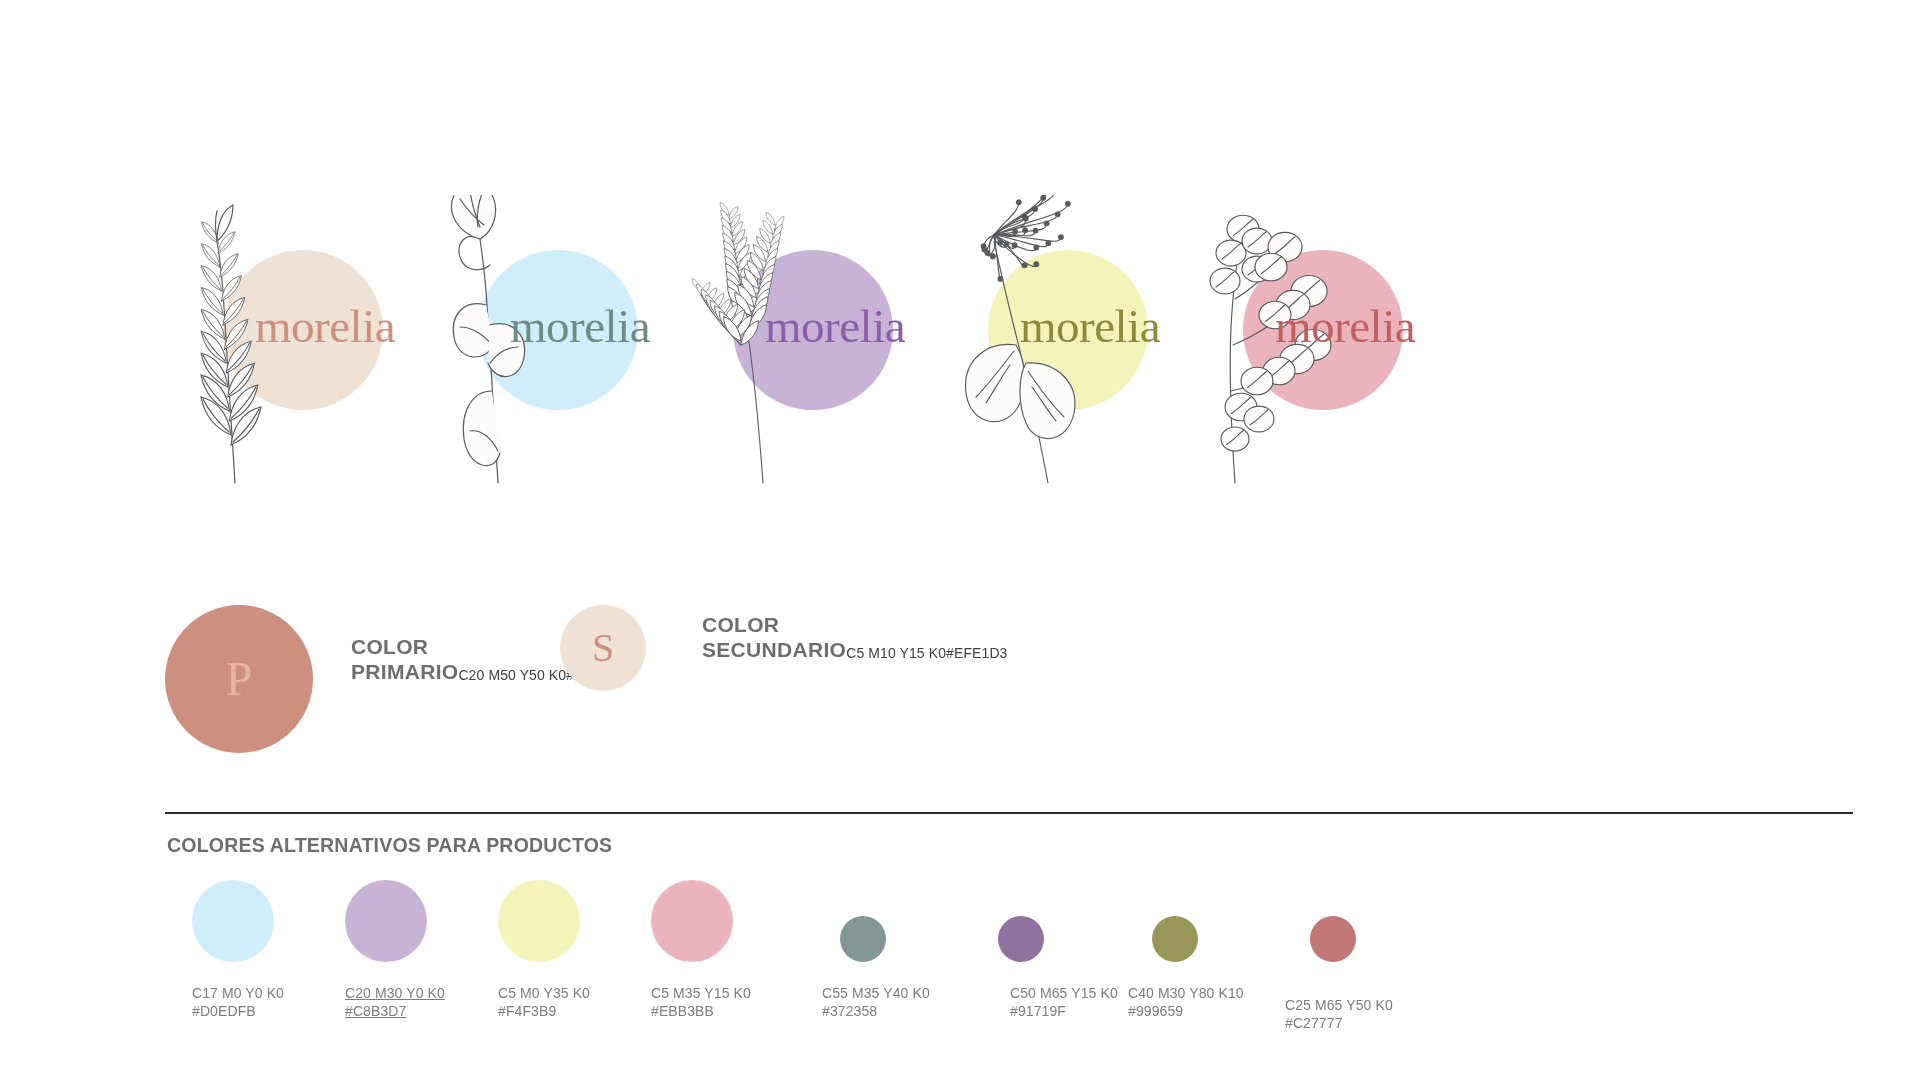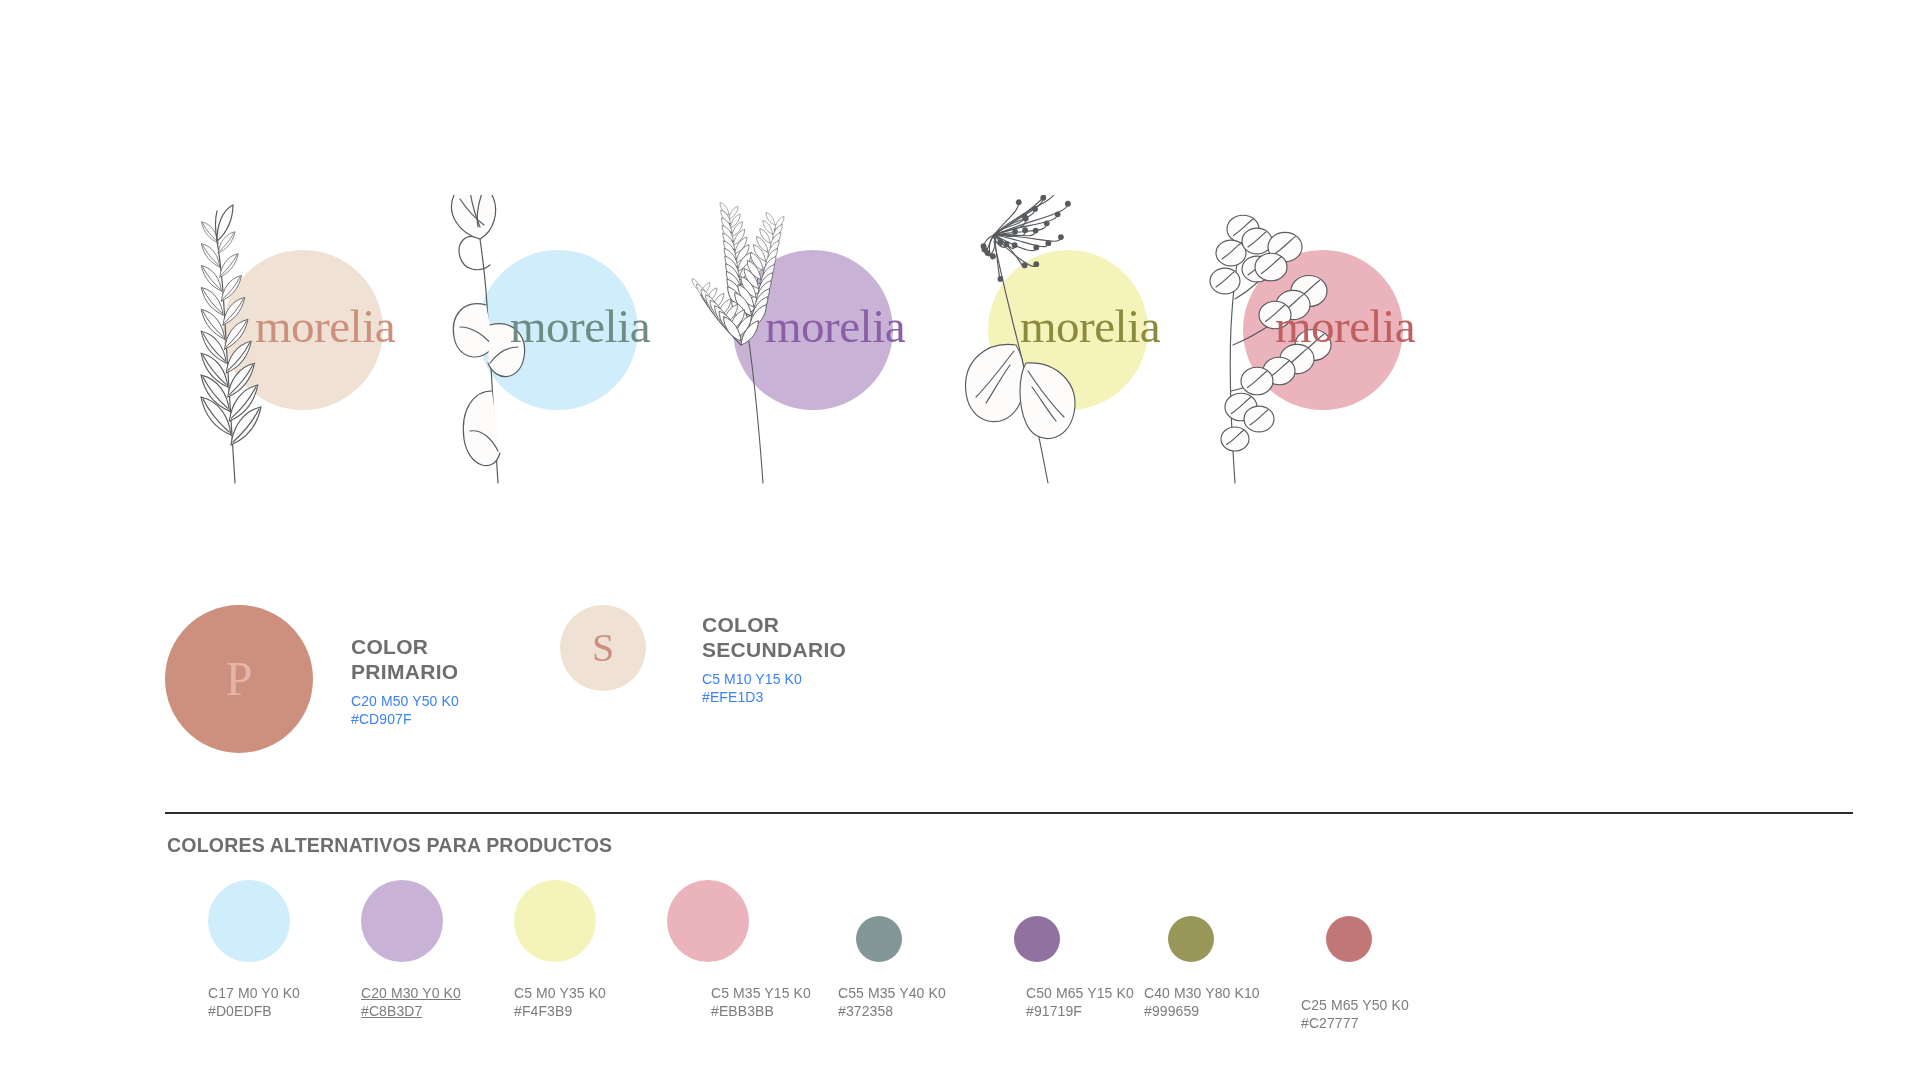--- a/index.html
+++ b/index.html
@@ -67,34 +67,35 @@
     align-items: center;
     justify-content: center;
     flex: 0 0 auto;
   }
   .brand-dot-letter {
     font-family: "Liberation Serif", "DejaVu Serif", serif;
     line-height: 1;
   }
   .brand-text {
     display: flex;
-    flex-direction: column;
+    flex-direction: row;
+    align-items: flex-end;
   }
   .brand-title {
     font-size: 21px;
     font-weight: bold;
     color: #6d6e70;
     line-height: 1.18;
     letter-spacing: 0.3px;
     text-transform: uppercase;
     white-space: pre-line;
   }
   .brand-cmyk, .brand-hex {
     font-size: 14px;
-    color: #3b82f6;
+    color: #404040;
     line-height: 1.3;
     letter-spacing: 0.1px;
   }
   .brand-cmyk { margin-top: 7px; }
 
   
   #alt-divider {
     position: absolute;
     left: 165px;
     top: 812px;
@@ -111,21 +112,21 @@
     color: #6d6e70;
     letter-spacing: 0.2px;
     transform: scaleX(0.93);
     transform-origin: left center;
     white-space: nowrap;
   }
 
   
   #alt-swatches {
     position: absolute;
-    left: 16px;
+    left: 0;
     top: 880px;
     width: 1704px;
     height: 160px;
   }
   .alt-swatch {
     position: absolute;
     top: 0;
   }
   .alt-dot {
     border-radius: 50%;
@@ -622,21 +623,21 @@
     </div>
     <div class="alt-swatch">
       <div class="alt-dot" style="background: rgb(244, 243, 185); width: 82px; height: 82px; left: 498px; top: 0px;"></div>
       <div class="alt-label" style="left: 498px; top: 104px;">
         <span class="alt-cmyk">C5 M0 Y35 K0</span>
         <span class="alt-hex">#F4F3B9</span>
       </div>
     </div>
     <div class="alt-swatch">
       <div class="alt-dot" style="background: rgb(235, 179, 187); width: 82px; height: 82px; left: 651px; top: 0px;"></div>
-      <div class="alt-label" style="left: 651px; top: 104px; margin-left: 44px;">
+      <div class="alt-label" style="left: 651px; top: 104px;">
         <span class="alt-cmyk">C5 M35 Y15 K0</span>
         <span class="alt-hex">#EBB3BB</span>
       </div>
     </div>
     <div class="alt-swatch">
       <div class="alt-dot" style="background: rgb(131, 151, 151); width: 46px; height: 46px; left: 840px; top: 36px;"></div>
       <div class="alt-label" style="left: 822px; top: 104px;">
         <span class="alt-cmyk">C55 M35 Y40 K0</span>
         <span class="alt-hex">#372358</span>
       </div>

